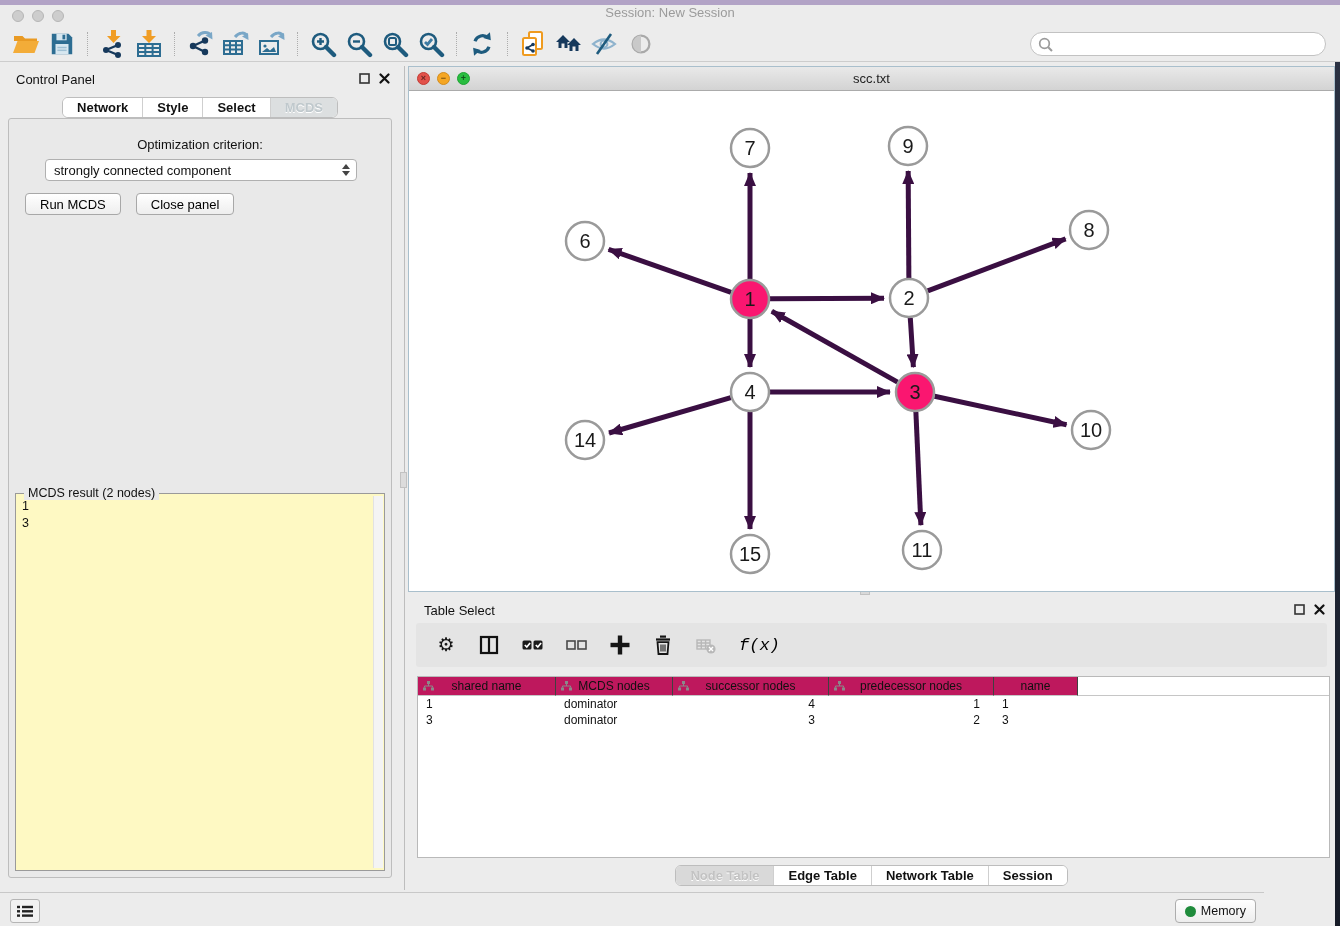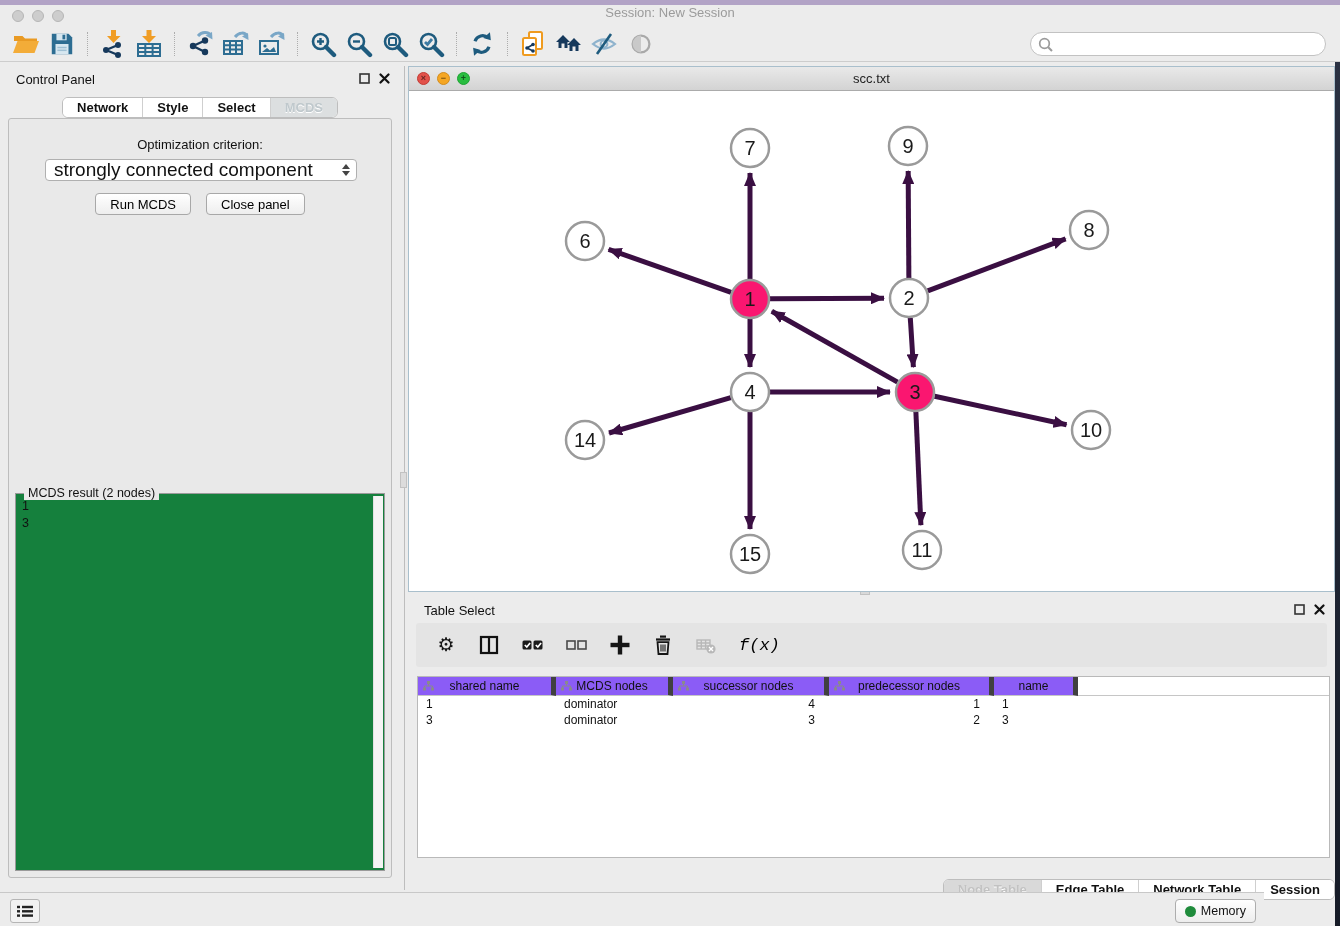--- a/index.html
+++ b/index.html
@@ -33,28 +33,28 @@
   .panel-icons{position:absolute;right:10px;top:7px;display:flex;gap:9px;align-items:center}
   .seg-group{display:flex;border:1px solid #bdbdbd;border-radius:6px;overflow:hidden;background:#fff;width:max-content}
   .seg{padding:2px 14px;font-size:13px;font-weight:bold;border-left:1px solid #cfcfcf;background:#fff;color:#111;white-space:nowrap}
   .seg:first-child{border-left:none}
   .seg-active{background:#dcdfe0;color:#bfc8cc;text-shadow:0 1px 0 #fff}
   #cp-tabs-wrap{position:absolute;left:0;top:31px;width:100%;display:flex;justify-content:center}
   #cp-content{position:absolute;left:8px;top:52px;width:384px;height:760px;background:#e9e9e9;
               border:1px solid #bdbdbd;border-radius:3px;box-sizing:border-box}
   #opt-label{position:absolute;left:0;top:18px;width:100%;text-align:center;font-size:13px}
   #criterion-select{position:absolute;left:36px;top:40px;width:312px;height:22px;background:#fff;border:1px solid #b0b0b0;
-                    border-radius:4px;display:flex;align-items:center;font-size:19px;padding-left:8px;box-sizing:border-box}
+                    border-radius:4px;display:flex;align-items:center;font-size:13px;padding-left:8px;box-sizing:border-box}
   #criterion-select .chev{margin-left:auto;margin-right:6px;display:flex;flex-direction:column;gap:2px}
   .tri-up{width:0;height:0;border-left:4px solid transparent;border-right:4px solid transparent;border-bottom:5px solid #444}
   .tri-dn{width:0;height:0;border-left:4px solid transparent;border-right:4px solid transparent;border-top:5px solid #444}
-  #cp-buttons{position:absolute;left:0;top:74px;width:100%;display:flex;justify-content:center;gap:15px}
+  #cp-buttons{position:absolute;left:16px;top:74px;width:100%;display:flex;gap:15px}
   .btn{height:22px;border:1px solid #a8a8a8;border-radius:4px;background:linear-gradient(#fff,#eee);
        font-size:13px;padding:0 14px;display:flex;align-items:center;font-family:inherit}
-  #result-box{position:absolute;left:6px;top:374px;width:370px;height:378px;border:1px solid #9a9a9a;background:#15803d;box-sizing:border-box}
+  #result-box{position:absolute;left:6px;top:374px;width:370px;height:378px;border:1px solid #9a9a9a;background:#fef9c3;box-sizing:border-box}
   #result-legend{position:absolute;left:8px;top:-8px;background:#e9e9e9;padding:0 4px;font-size:12.5px}
   #result-lines{position:absolute;left:6px;top:4px;font-size:12.5px;line-height:17px}
   #result-scroll{position:absolute;right:1px;top:2px;bottom:2px;width:9px;background:#f4f4f4;border-left:1px solid #e2e2e2}
 
   
   #v-split{left:400px;top:66px;width:8px;height:824px;background:#ececec}
   #v-split .line{position:absolute;left:4px;top:0;width:1px;height:100%;background:#bdbdbd}
   #v-split .grip{position:absolute;left:0;top:406px;width:7px;height:16px;background:#dcdcdc;border:1px solid #c2c2c2;box-sizing:border-box}
   #h-grip{left:860px;top:589px;width:10px;height:6px;background:#d9d9d9;border:1px solid #c2c2c2;box-sizing:border-box}
 
@@ -70,27 +70,27 @@
   #table-panel{left:408px;top:597px;width:927px;height:293px}
   #tp-toolbar{position:absolute;left:8px;top:26px;width:911px;height:44px;background:#e4e4e4;border-radius:3px;
               display:flex;align-items:center;gap:23px;padding-left:20px;box-sizing:border-box}
   .tico{display:flex;align-items:center;justify-content:center;min-width:20px;height:22px}
   .gear-ch{font-size:19px;line-height:20px;color:#151515}
   .fx{font-family:Liberation Mono, monospace;font-style:italic;font-size:17px;color:#000000}
   #node-table{position:absolute;left:9px;top:79px;width:913px;height:182px;border:1px solid #b9b9b9;background:#fff;
               box-sizing:border-box;overflow:hidden}
   .t-row{display:grid;grid-template-columns:138px 117px 156px 165px 84px 1fr;height:16px;line-height:16px;font-size:12px}
   .t-row.t-head{height:19px;line-height:19px}
-  .t-hcell{background:#8b5cf6;border-right:5px solid #404040;border-bottom:1px solid #c6c6c6;text-align:center;
+  .t-hcell{background:#be185d;border-right:1px solid #404040;border-bottom:1px solid #c6c6c6;text-align:center;
            position:relative;color:#111;overflow:hidden;white-space:nowrap}
   .t-hcell.filler{background:#fff;border-right:none}
   .t-hcell .tree{position:absolute;left:5px;top:4px}
   .t-cell{padding:0 8px;white-space:nowrap;overflow:hidden}
   .t-cell.num{text-align:right;padding-right:14px}
-  #tp-tabs-wrap{position:absolute;left:0;top:282px;width:100%;display:flex;justify-content:flex-end}
+  #tp-tabs-wrap{position:absolute;left:0;top:268px;width:100%;display:flex;justify-content:center}
   #tp-tabs .seg-active{background:#d9d9d9;color:#c2c2c2}
 
   
   #statusbar{left:0;top:892px;width:1264px;height:34px;border-top:1px solid #c8c8c8;background:#ececec}
   #list-btn{position:absolute;left:10px;top:6px;width:28px;height:22px;border:1px solid #b5b5b5;border-radius:3px;
             background:#f2f2f2;display:flex;align-items:center;justify-content:center}
   #memory-btn{position:absolute;right:8px;top:6px;height:22px;border:1px solid #adadad;border-radius:4px;
               background:linear-gradient(#fff,#ededed);display:flex;align-items:center;gap:5px;padding:0 9px;font-size:12.5px}
   #memory-dot{width:11px;height:11px;border-radius:50%;background:#1f8b3b}
   .xicon{display:block}

